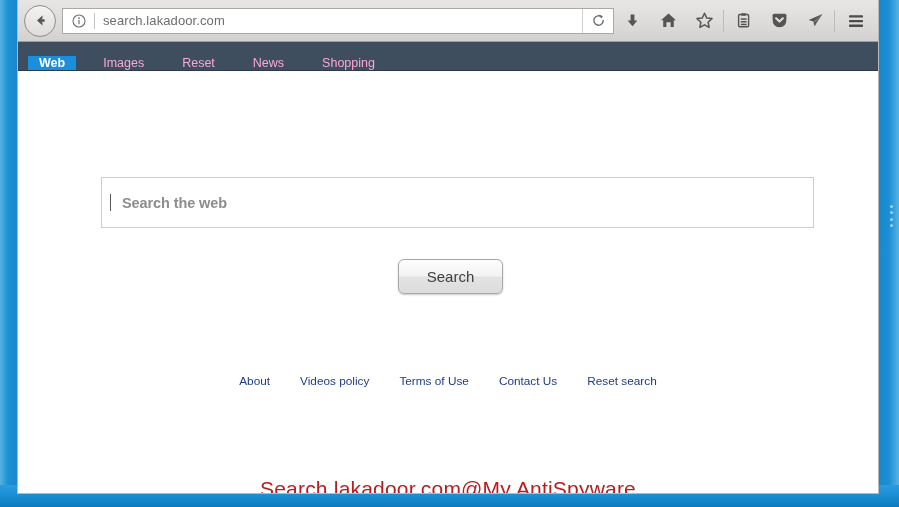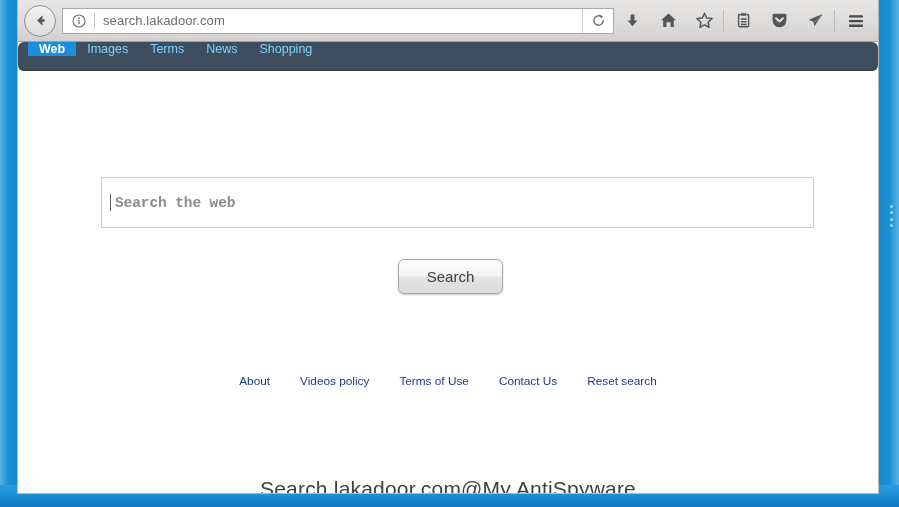--- a/index.html
+++ b/index.html
@@ -140,33 +140,33 @@
     background: #bcbcbc;
     margin: 0 1px;
   }
   .tb-btn.menu { width: 40px; margin-right: 2px; }
 
   
   .navbar {
     height: 29px;
     background: #3e4e5e;
     display: flex;
-    align-items: flex-start;
+    align-items: flex-end;
     border-bottom: 1px solid #2e3b47;
     box-sizing: border-box;
-    border-radius: 6px;
   }
   .nav-item {
     display: flex;
     align-items: center;
     padding: 0 11px;
     font-size: 12.5px;
-    color: #7dd3fc;
+    color: #f9a8d4;
     cursor: pointer;
     white-space: nowrap;
+    margin-left: 16px;
   }
   .nav-item.first { margin-left: 10px; }
   .nav-item.active {
     background: #1b8fdd;
     color: #ffffff;
     font-weight: bold;
   }
 
   
   .page {
@@ -193,22 +193,22 @@
     width: 1px;
     height: 17px;
     background: #55595c;
     margin-left: 8px;
     flex: none;
   }
   .search-placeholder {
     font-size: 14.5px;
     color: #8d8d8d;
     font-weight: bold;
-    font-family: Liberation Mono, monospace;
-    margin-left: 4px;
+    font-family: Liberation Sans, sans-serif;
+    margin-left: 11px;
     letter-spacing: -0.1px;
   }
 
   .search-btn {
     position: absolute;
     left: 380px;
     top: 188px;
     width: 105px;
     height: 35px;
     border: 1px solid #a8a8a8;
@@ -237,21 +237,21 @@
     cursor: pointer;
     white-space: nowrap;
   }
 
   .watermark {
     position: absolute;
     left: 0; right: 0;
     bottom: -8px;
     text-align: center;
     font-size: 21px;
-    color: #404040;
+    color: #b91c1c;
     letter-spacing: 0.2px;
     white-space: nowrap;
     pointer-events: none;
     font-family: "Liberation Sans", sans-serif;
   }
 
   
   .grip {
     position: absolute;
     right: 6px;
@@ -371,21 +371,21 @@
             <rect x="3" y="12.6" width="14" height="2.3" rx="0.6" fill="#4c4c4c"></rect>
           </svg>
         </div>
 
       </div>
     </div>
 
     <div class="navbar">
       <div class="nav-item first active">Web</div>
       <div class="nav-item">Images</div>
-      <div class="nav-item">Terms</div>
+      <div class="nav-item">Reset</div>
       <div class="nav-item">News</div>
       <div class="nav-item">Shopping</div>
     </div>
 
     <div class="page">
 
       <div class="search-box">
         <span class="caret"></span>
         <span class="search-placeholder">Search the web</span>
       </div>

